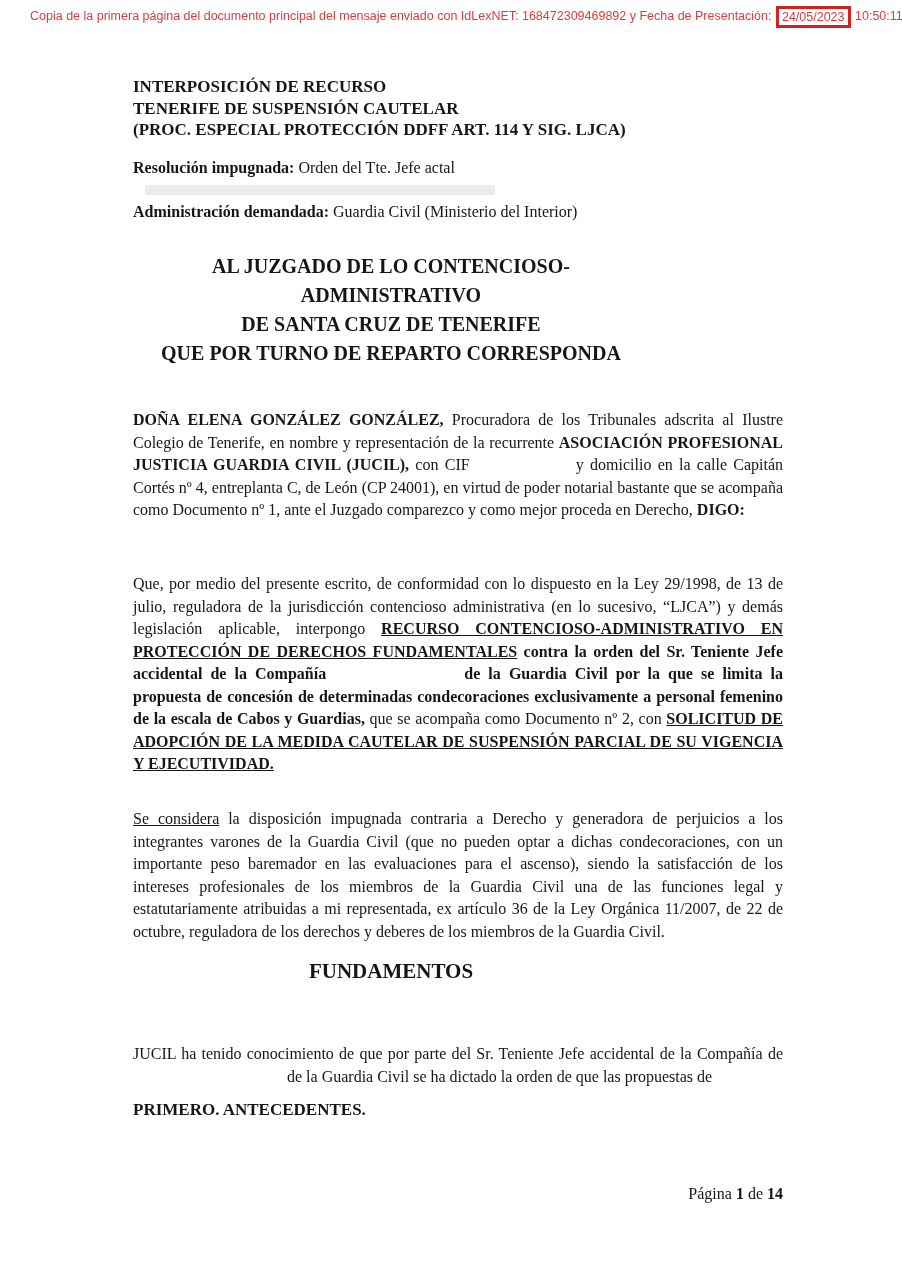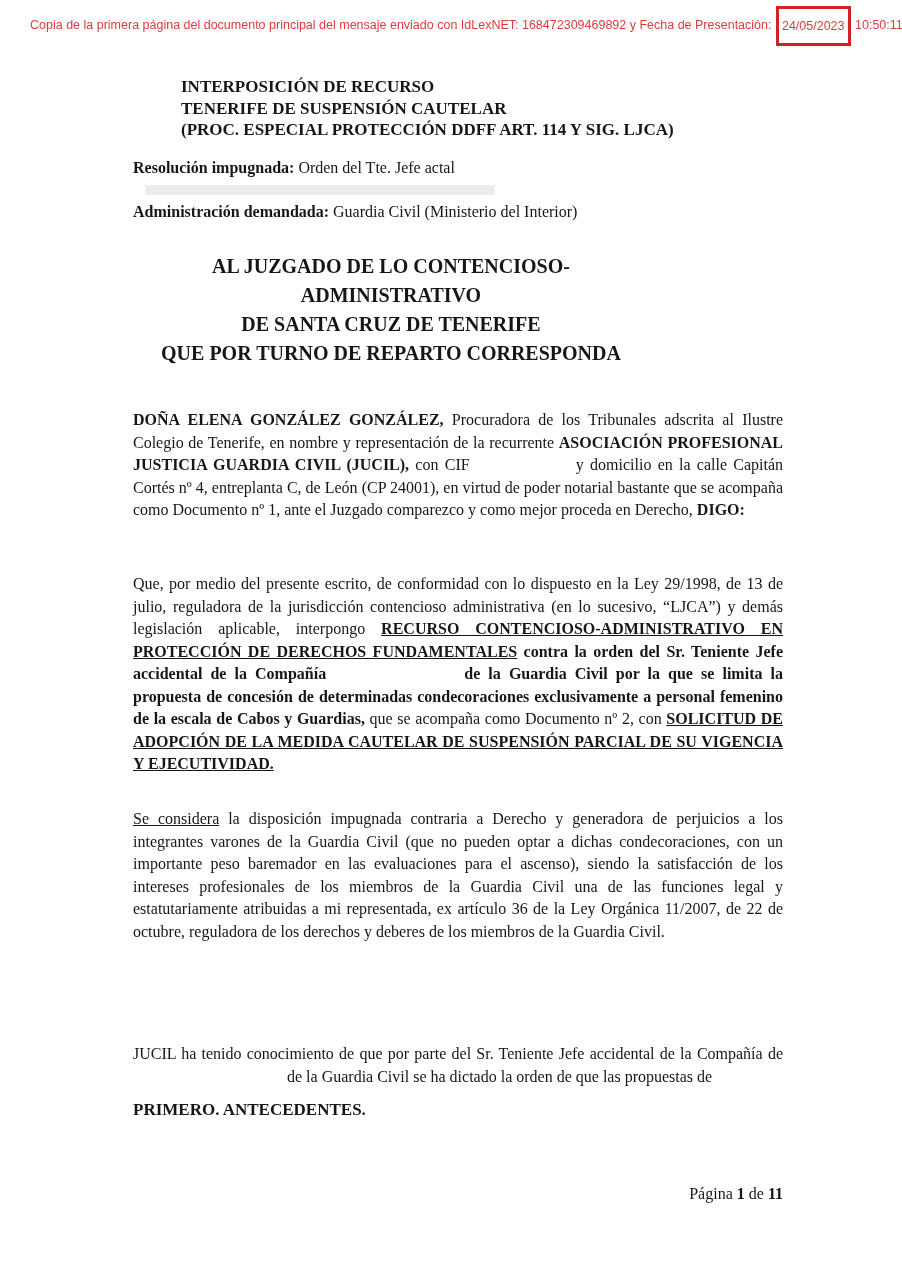--- a/index.html
+++ b/index.html
@@ -17,26 +17,26 @@
     top: 6px;
     left: 30px;
     font-family: "Liberation Sans", sans-serif;
     font-size: 12.5px;
     color: var(--header-red, #dd3c3c);
     white-space: nowrap;
   }
   .date-box {
     display: inline-block;
     border: 3px solid var(--box-red, #d32222);
-    padding: 10px 3px;
+    padding: 1px 3px;
     margin: 0 1px;
     vertical-align: middle;
   }
   .block { position: absolute; left: 133px; width: 650px; }
-  .title-block { top: 76px; font-weight: bold; font-size: 17px; line-height: 21.5px; margin-left: 48px; }
+  .title-block { top: 76px; font-weight: bold; font-size: 17px; line-height: 21.5px; }
   .case-meta { top: 157px; font-size: 16px; line-height: 22px; }
   .case-meta .label { font-weight: bold; }
   .redaction-smudge {
     display: inline-block;
     width: 350px;
     height: 10px;
     background: #ececec;
     margin-left: 12px;
   }
   .court-heading {
@@ -97,25 +97,26 @@
       <span class="label">Administración demandada:</span><span> Guardia Civil (Ministerio del Interior)</span>
     </div>
   </div>
 
   <p class="block para p1"><span class="b">DOÑA ELENA GONZÁLEZ GONZÁLEZ,</span><span> Procuradora de los Tribunales adscrita al Ilustre Colegio de Tenerife, en nombre y representación de la recurrente </span><span class="b">ASOCIACIÓN PROFESIONAL JUSTICIA GUARDIA CIVIL (JUCIL),</span><span> con CIF</span><span class="gap" style="width: 100px;">&nbsp;</span><span> y domicilio en la calle Capitán Cortés nº 4, entreplanta C, de León (CP 24001), en virtud de poder notarial bastante que se acompaña como Documento nº 1, ante el Juzgado comparezco y como mejor proceda en Derecho, </span><span class="b">DIGO:</span></p>
 
   <p class="block para p2"><span>Que, por medio del presente escrito, de conformidad con lo dispuesto en la Ley 29/1998, de 13 de julio, reguladora de la jurisdicción contencioso administrativa (en lo sucesivo, “LJCA”) y demás legislación aplicable, interpongo </span><span class="b u">RECURSO CONTENCIOSO-ADMINISTRATIVO EN PROTECCIÓN DE DERECHOS FUNDAMENTALES</span><span class="b"> contra la orden del Sr. Teniente Jefe accidental de la Compañía</span><span class="gap" style="width: 130px;">&nbsp;</span><span class="b"> de la Guardia Civil por la que se limita la propuesta de concesión de determinadas condecoraciones exclusivamente a personal femenino de la escala de Cabos y Guardias,</span><span> que se acompaña como Documento nº 2, con </span><span class="b u">SOLICITUD DE ADOPCIÓN DE LA MEDIDA CAUTELAR DE SUSPENSIÓN PARCIAL DE SU VIGENCIA Y EJECUTIVIDAD.</span></p>
 
   <p class="block para p3"><span class="u">Se considera</span><span> la disposición impugnada contraria a Derecho y generadora de perjuicios a los integrantes varones de la Guardia Civil (que no pueden optar a dichas condecoraciones, con un importante peso baremador en las evaluaciones para el ascenso), siendo la satisfacción de los intereses profesionales de los miembros de la Guardia Civil una de las funciones legal y estatutariamente atribuidas a mi representada, ex artículo 36 de la Ley Orgánica 11/2007, de 22 de octubre, reguladora de los derechos y deberes de los miembros de la Guardia Civil.</span></p>
 
+  <div class="block fundamentos">FUNDAMENTOS</div>
 
   <div class="block primero">PRIMERO. ANTECEDENTES.</div>
 
   <p class="block para p4"><span>JUCIL ha tenido conocimiento de que por parte del Sr. Teniente Jefe accidental de la Compañía de</span><span class="gap" style="width: 150px;">&nbsp;</span><span> de la Guardia Civil se ha dictado la orden de que las propuestas de</span></p>
 
   <div class="block page-footer">
     <span>Página</span>
     <b>1</b>
     <span>de</span>
-    <b>11</b>
+    <b>14</b>
   </div>
 
 </div>
 
 </body></html>

